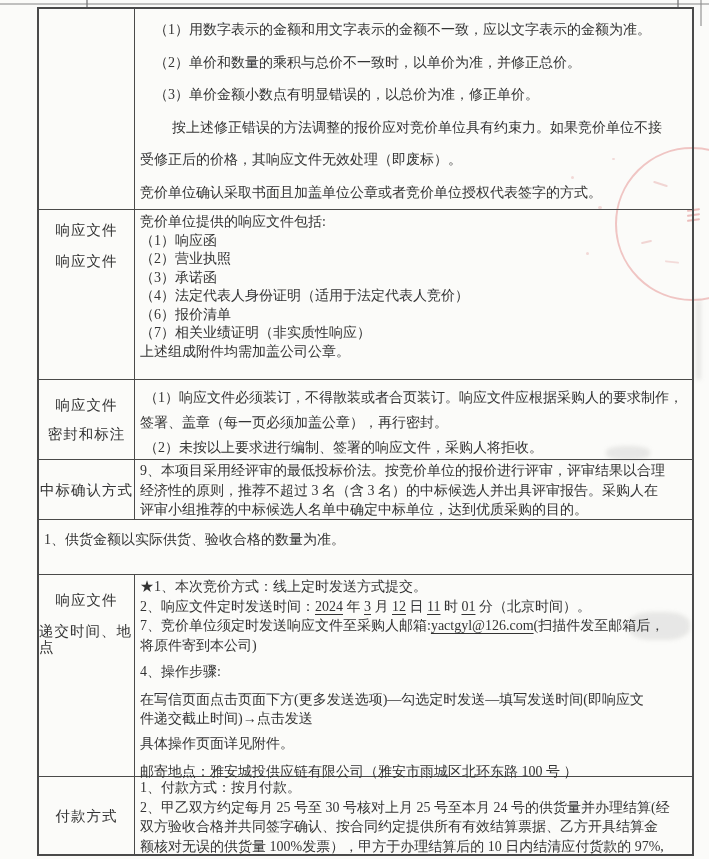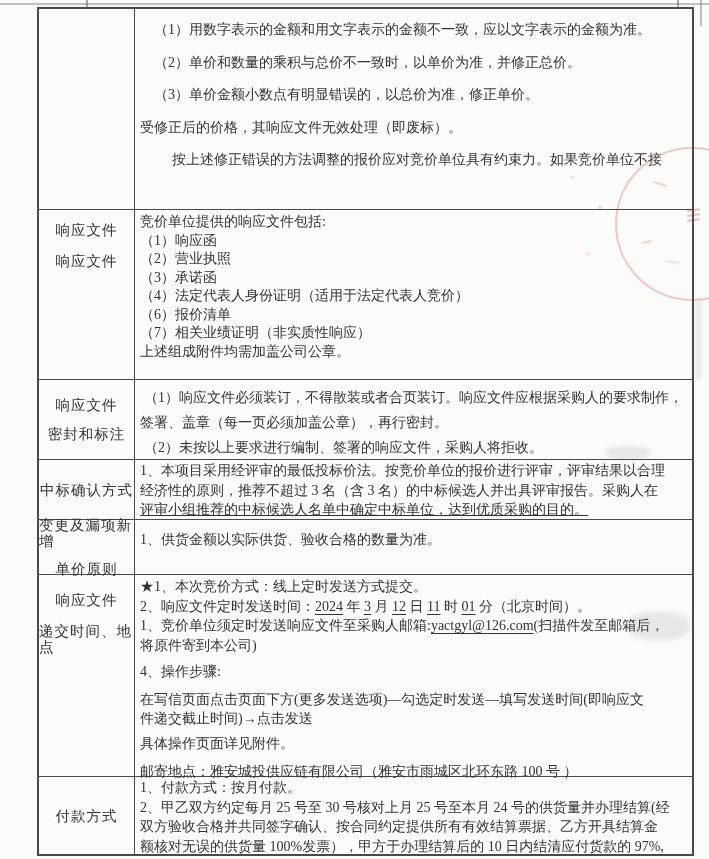--- a/index.html
+++ b/index.html
@@ -71,22 +71,23 @@
 <i class="smudge" style="left:606px;top:446px;width:44px;height:14px;"></i>
 <i class="smudge" style="left:696px;top:300px;width:5px;height:80px;border-radius:2px;"></i>
 
 <div class="doc-table" id="doc-table">
     <div class="row" style="height: 201px;">
       <div class="cell-label center" style="row-gap: 14px;"></div>
       <div class="cell-content" style="padding-top: 5px;">
         <div class="tline" style="line-height: 32.5px; padding-left: 14px;"><span>（1）用数字表示的金额和用文字表示的金额不一致，应以文字表示的金额为准。</span></div>
         <div class="tline" style="line-height: 32.5px; padding-left: 14px;"><span>（2）单价和数量的乘积与总价不一致时，以单价为准，并修正总价。</span></div>
         <div class="tline" style="line-height: 32.5px; padding-left: 14px;"><span>（3）单价金额小数点有明显错误的，以总价为准，修正单价。</span></div>
+        <div class="tline" style="line-height: 32.5px; padding-left: 32px;"><span>按上述修正错误的方法调整的报价应对竞价单位具有约束力。如果竞价单位不接</span></div>
         <div class="tline" style="line-height: 32.5px;"><span>受修正后的价格，其响应文件无效处理（即废标）。</span></div>
-        <div class="tline" style="line-height: 32.5px; padding-left: 32px;"><span>按上述修正错误的方法调整的报价应对竞价单位具有约束力。如果竞价单位不接</span></div>
+        <div class="tline" style="line-height: 32.5px;"><span>竞价单位确认采取书面且加盖单位公章或者竞价单位授权代表签字的方式。</span></div>
       </div>
     </div>
     <div class="row" style="height: 170px;">
       <div class="cell-label" style="padding-top: 12px; row-gap: 15px;">
         <div class="label-line">响应文件</div>
         <div class="label-line">响应文件</div>
       </div>
       <div class="cell-content" style="padding-top: 3px;">
         <div class="tline" style="line-height: 18.5px;"><span>竞价单位提供的响应文件包括:</span></div>
         <div class="tline" style="line-height: 18.5px;"><span>（1）响应函</span></div>
@@ -107,43 +108,39 @@
         <div class="tline" style="line-height: 25px; padding-left: 4px;"><span>（1）响应文件必须装订，不得散装或者合页装订。响应文件应根据采购人的要求制作，</span></div>
         <div class="tline" style="line-height: 25px;"><span>签署、盖章（每一页必须加盖公章），再行密封。</span></div>
         <div class="tline" style="line-height: 25px; padding-left: 4px;"><span>（2）未按以上要求进行编制、签署的响应文件，采购人将拒收。</span></div>
       </div>
     </div>
     <div class="row" style="height: 60px;">
       <div class="cell-label center" style="row-gap: 13px;">
         <div class="label-line">中标确认方式</div>
       </div>
       <div class="cell-content" style="padding-top: 1px;">
-        <div class="tline" style="line-height: 19.5px;"><span>1、本项目采用经评审的最低投标价法。按竞价单位的报价进行评审，评审结果以合理</span></div>
+        <div class="tline" style="line-height: 19.5px;"><span>9、本项目采用经评审的最低投标价法。按竞价单位的报价进行评审，评审结果以合理</span></div>
         <div class="tline" style="line-height: 19.5px;"><span>经济性的原则，推荐不超过 3 名（含 3 名）的中标候选人并出具评审报告。采购人在</span></div>
-        <div class="tline" style="line-height: 19.5px; text-decoration: underline;"><span>评审小组推荐的中标候选人名单中确定中标单位，达到优质采购的目的。</span></div>
+        <div class="tline" style="line-height: 19.5px;"><span>评审小组推荐的中标候选人名单中确定中标单位，达到优质采购的目的。</span></div>
       </div>
     </div>
     <div class="row" style="height: 55px;">
-      <div class="cell-label center" style="row-gap: 12px;">
-        <div class="label-line">变更及漏项新增</div>
-        <div class="label-line">单价原则</div>
-      </div>
       <div class="cell-content" style="padding-top: 10px;">
         <div class="tline" style="line-height: 20px;"><span>1、供货金额以实际供货、验收合格的数量为准。</span></div>
       </div>
     </div>
     <div class="row" style="height: 202px;">
       <div class="cell-label" style="padding-top: 17px; row-gap: 15px;">
         <div class="label-line">响应文件</div>
         <div class="label-line">递交时间、地点</div>
       </div>
       <div class="cell-content" style="padding-top: 2px;">
         <div class="tline" style="line-height: 19.5px;"><span>★1、本次竞价方式：线上定时发送方式提交。</span></div>
         <div class="tline" style="line-height: 19.5px;"><span>2、响应文件定时发送时间：</span><span class="u">2024</span><span> 年 </span><span class="u">3</span><span> 月 </span><span class="u">12</span><span> 日 </span><span class="u">11</span><span> 时 </span><span class="u">01</span><span> 分（北京时间）。</span></div>
-        <div class="tline" style="line-height: 19.5px;"><span>1、竞价单位须定时发送响应文件至采购人邮箱:</span><span class="u">yactgyl@126.com</span><span>(扫描件发至邮箱后，</span></div>
+        <div class="tline" style="line-height: 19.5px;"><span>7、竞价单位须定时发送响应文件至采购人邮箱:</span><span class="u">yactgyl@126.com</span><span>(扫描件发至邮箱后，</span></div>
         <div class="tline" style="line-height: 19.5px;"><span>将原件寄到本公司)</span></div>
         <div class="tline" style="line-height: 19.5px; margin-top: 7px;"><span>4、操作步骤:</span></div>
         <div class="tline" style="line-height: 19.5px; margin-top: 8px;"><span>在写信页面点击页面下方(更多发送选项)—勾选定时发送—填写发送时间(即响应文</span></div>
         <div class="tline" style="line-height: 19.5px;"><span>件递交截止时间)→点击发送</span></div>
         <div class="tline" style="line-height: 19.5px; margin-top: 5px;"><span>具体操作页面详见附件。</span></div>
         <div class="tline" style="line-height: 19.5px; margin-top: 9px;"><span>邮寄地点：雅安城投供应链有限公司（雅安市雨城区北环东路 100 号 ）</span></div>
       </div>
     </div>
     <div class="row" style="height: 77px;">
       <div class="cell-label center" style="row-gap: 13px;">

